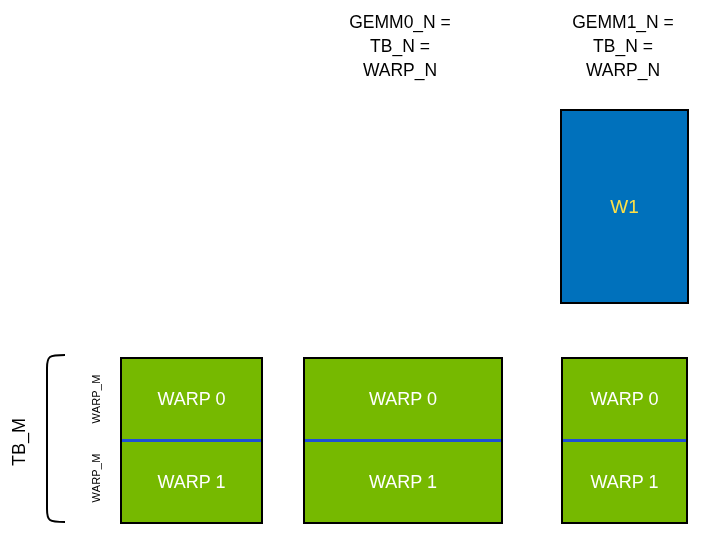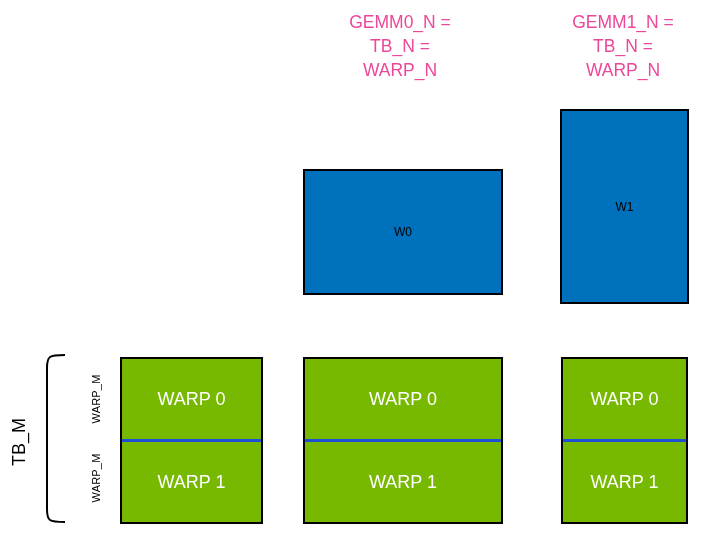--- a/index.html
+++ b/index.html
@@ -9,33 +9,33 @@
     background:#ffffff;
     font-family:"Liberation Sans", sans-serif;
     overflow:hidden;
   }
   .hdr{
     position:absolute;
     top:10px;width:210px;
     text-align:center;
     font-size:17.5px;
     line-height:24px;
-    color:#ec4899;
+    color:#000000;
     white-space:pre-line;
     font-weight:500;
   }
   #hdr-gemm0{left:295px;}
   #hdr-gemm1{left:518px;}
   .blue-box{
     position:absolute;
     background:#0071BC;
     border:2.5px solid #000;
     box-sizing:border-box;
     display:flex;align-items:center;justify-content:center;
-    color:#000000;font-size:12px;
+    color:#fde047;font-size:19px;
   }
   #w0-box{left:303px;top:169px;width:200px;height:126px;}
   #w1-box{left:560px;top:109px;width:129px;height:195px;}
   .green-col{
     position:absolute;
     top:357px;height:167px;
     background:#76B900;
     border:2.5px solid #000;
     box-sizing:border-box;
     display:flex;flex-direction:column;
@@ -76,23 +76,20 @@
 
 <div id="stage">
 
   <div id="hdr-gemm0" class="hdr">GEMM0_N =
 TB_N =
 WARP_N</div>
   <div id="hdr-gemm1" class="hdr">GEMM1_N =
 TB_N =
 WARP_N</div>
 
-  <div id="w0-box" class="blue-box">
-    <span>W0</span>
-  </div>
   <div id="w1-box" class="blue-box">
     <span>W1</span>
   </div>
 
   <svg id="tb-m-bracket" viewBox="0 0 30 173">
     <path d="M 28 3 C 12 3 10 4 10 16 L 10 157 C 10 169 12 170 28 170" fill="none" stroke="#000000" stroke-width="2"></path>
   </svg>
   <div id="tb-m-label" class="rot-label">TB_M</div>
   <div id="warp-m-0" class="rot-label warp-m">WARP_M</div>
   <div id="warp-m-1" class="rot-label warp-m">WARP_M</div>

